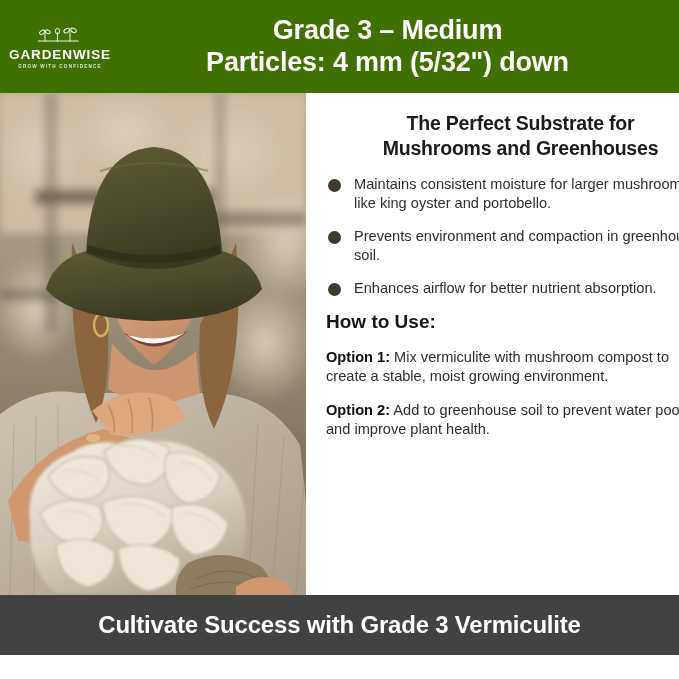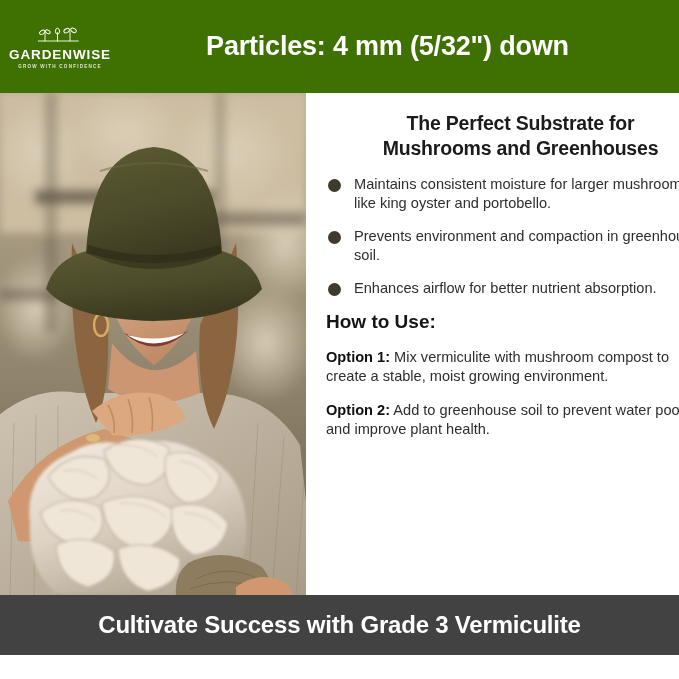--- a/index.html
+++ b/index.html
@@ -181,20 +181,21 @@
           <ellipse cx="38.0" cy="5.6" rx="3.6" ry="2.3" transform="rotate(-28 38.0 5.6)"></ellipse>
           <ellipse cx="46.2" cy="5.2" rx="3.6" ry="2.3" transform="rotate(30 46.2 5.2)"></ellipse>
           <path d="M4 18 L52 18"></path>
         </g>
       </svg>
       <div class="brand-name">GARDENWISE</div>
       <div class="brand-tagline">GROW WITH CONFIDENCE</div>
     </div>
 
     <div class="header-title">
+      <span class="line">Grade 3 – Medium</span>
       <span class="line">Particles: 4 mm (5/32") down</span>
     </div>
   </div>
 
   <div class="photo">
     <svg viewBox="0 0 306 502" preserveAspectRatio="xMidYMid slice" aria-hidden="true">
       <defs>
         <linearGradient id="bgWall" x1="0" y1="0" x2="0" y2="1">
           <stop offset="0%" stop-color="#b9ac93"></stop>
           <stop offset="45%" stop-color="#9a8d75"></stop>

